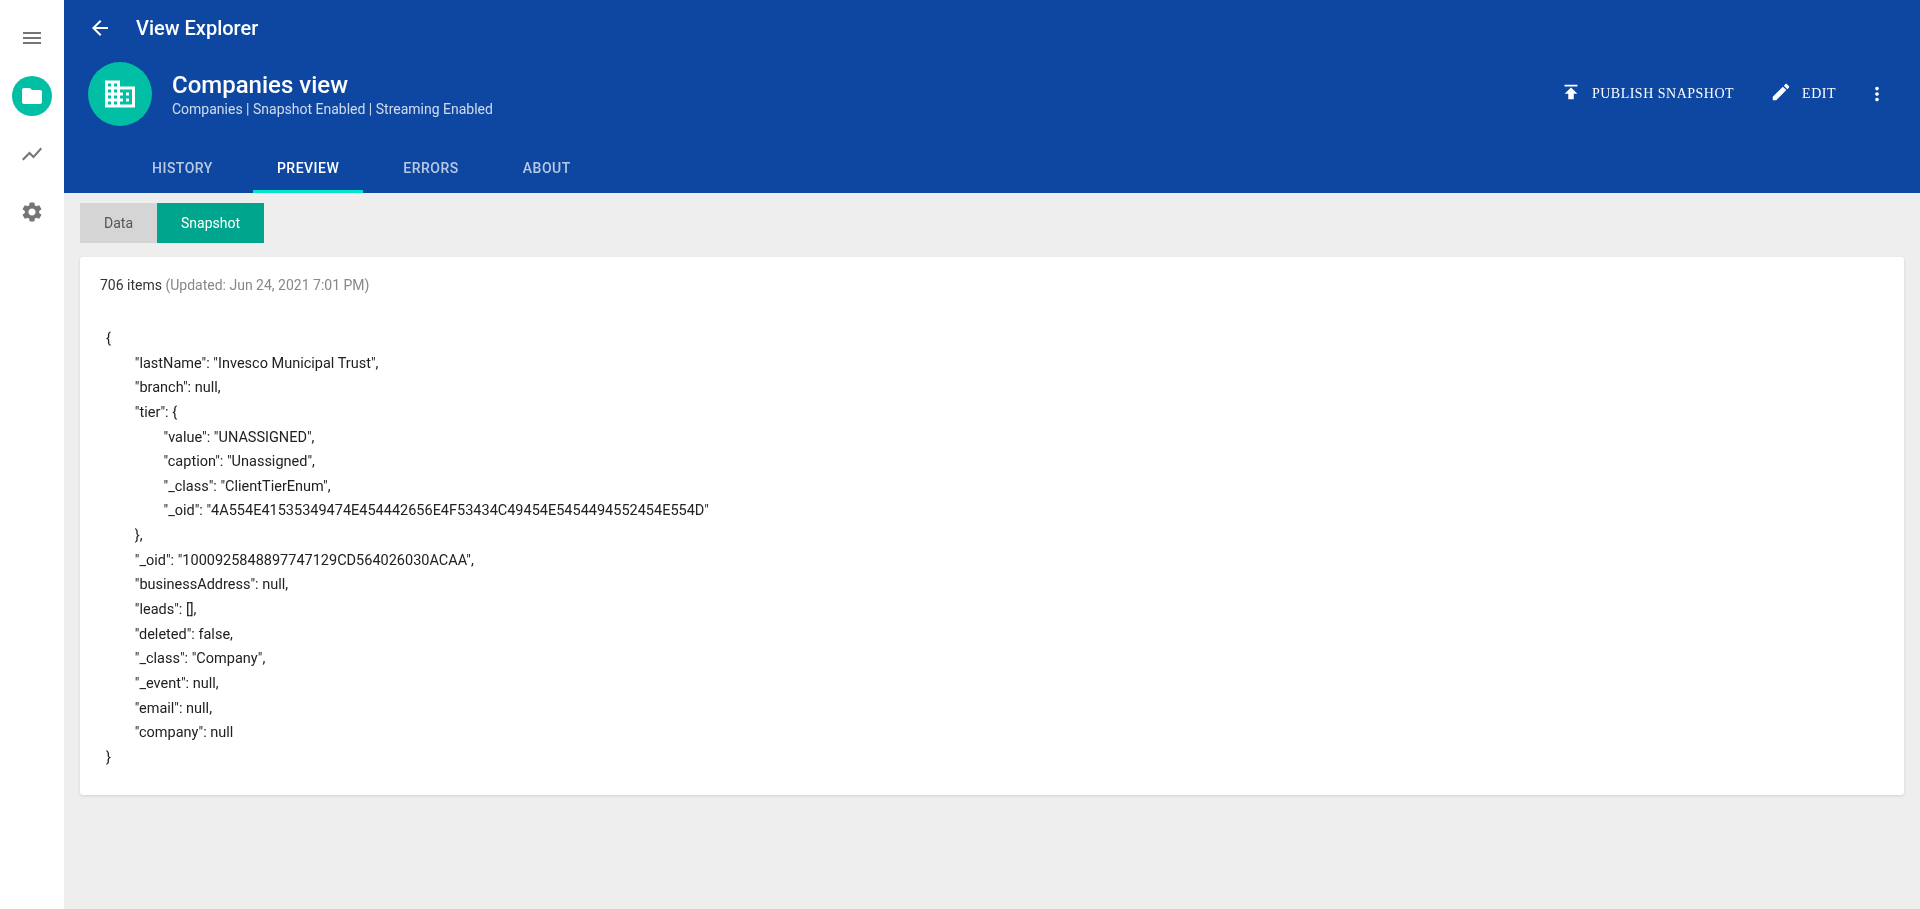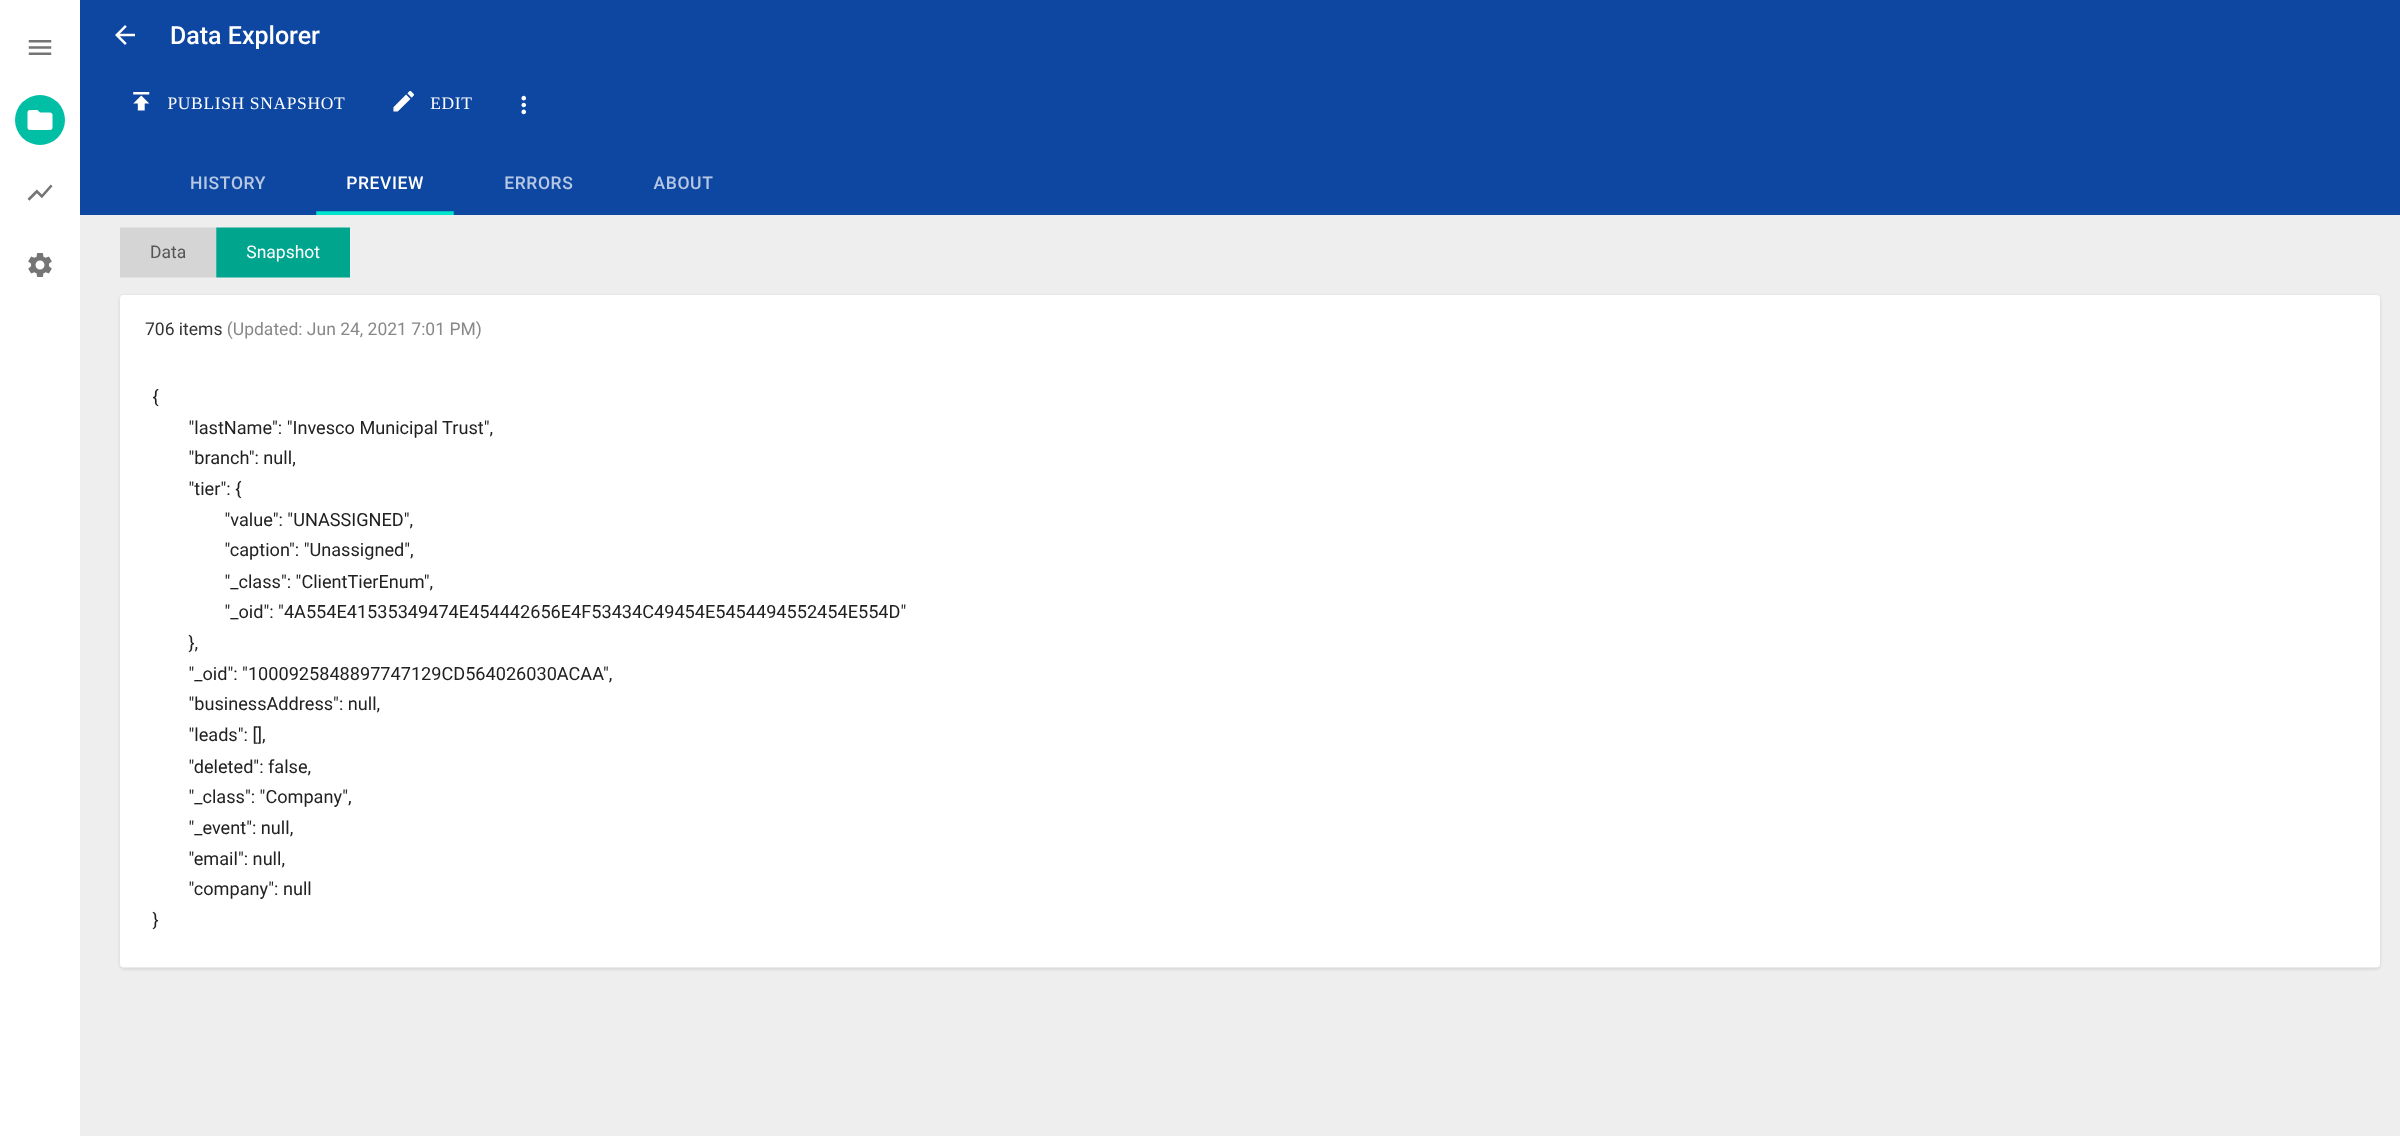--- a/index.html
+++ b/index.html
@@ -144,21 +144,21 @@
       text-transform: uppercase;
       border-bottom: 3px solid transparent;
     }
     .tab.active {
       color: #fff;
       border-bottom-color: #00e5cc;
     }
     .content {
       flex: 1;
       background: #eeeeee;
-      padding: 10px 0 20px 16px;
+      padding: 10px 0 20px 0;
       overflow: auto;
     }
     .subtabs {
       display: flex;
       margin-left: 16px;
       margin-bottom: 14px;
     }
     .subtab {
       padding: 12px 24px;
       font-size: 14px;
@@ -256,23 +256,34 @@
 </div>
 
 <div class="main">
   <div class="header">
     <div class="header-top">
       <div class="back-btn">
         <svg viewBox="0 0 24 24" fill="currentColor">
             <path d="M20 11H7.83l5.59-5.59L12 4l-8 8 8 8 1.41-1.41L7.83 13H20v-2z"></path>
           </svg>
       </div>
-      <div class="header-title">Data Explorer</div>
+      <div class="header-title">View Explorer</div>
     </div>
     <div class="view-row">
+      <div class="view-info">
+        <div class="avatar">
+          <svg viewBox="0 0 24 24">
+              <path d="M12 7V3H2v18h20V7H12zM6 19H4v-2h2v2zm0-4H4v-2h2v2zm0-4H4V9h2v2zm0-4H4V5h2v2zm4 12H8v-2h2v2zm0-4H8v-2h2v2zm0-4H8V9h2v2zm0-4H8V5h2v2zm10 12h-8v-2h2v-2h-2v-2h2v-2h-2V9h8v10zm-2-8h-2v2h2v-2zm0 4h-2v2h2v-2z"></path>
+            </svg>
+        </div>
+        <div>
+          <div class="view-title">Companies view</div>
+          <div class="view-subtitle">Companies | Snapshot Enabled | Streaming Enabled</div>
+        </div>
+      </div>
       <div class="header-actions">
         <div class="action-btn">
           <span>
             <svg viewBox="0 0 24 24" fill="currentColor">
                 <path d="M5 4v2h14V4H5zm0 10h4v6h6v-6h4l-7-7-7 7z"></path>
               </svg>
           </span>
           <span>PUBLISH SNAPSHOT</span>
         </div>
         <div class="action-btn">

